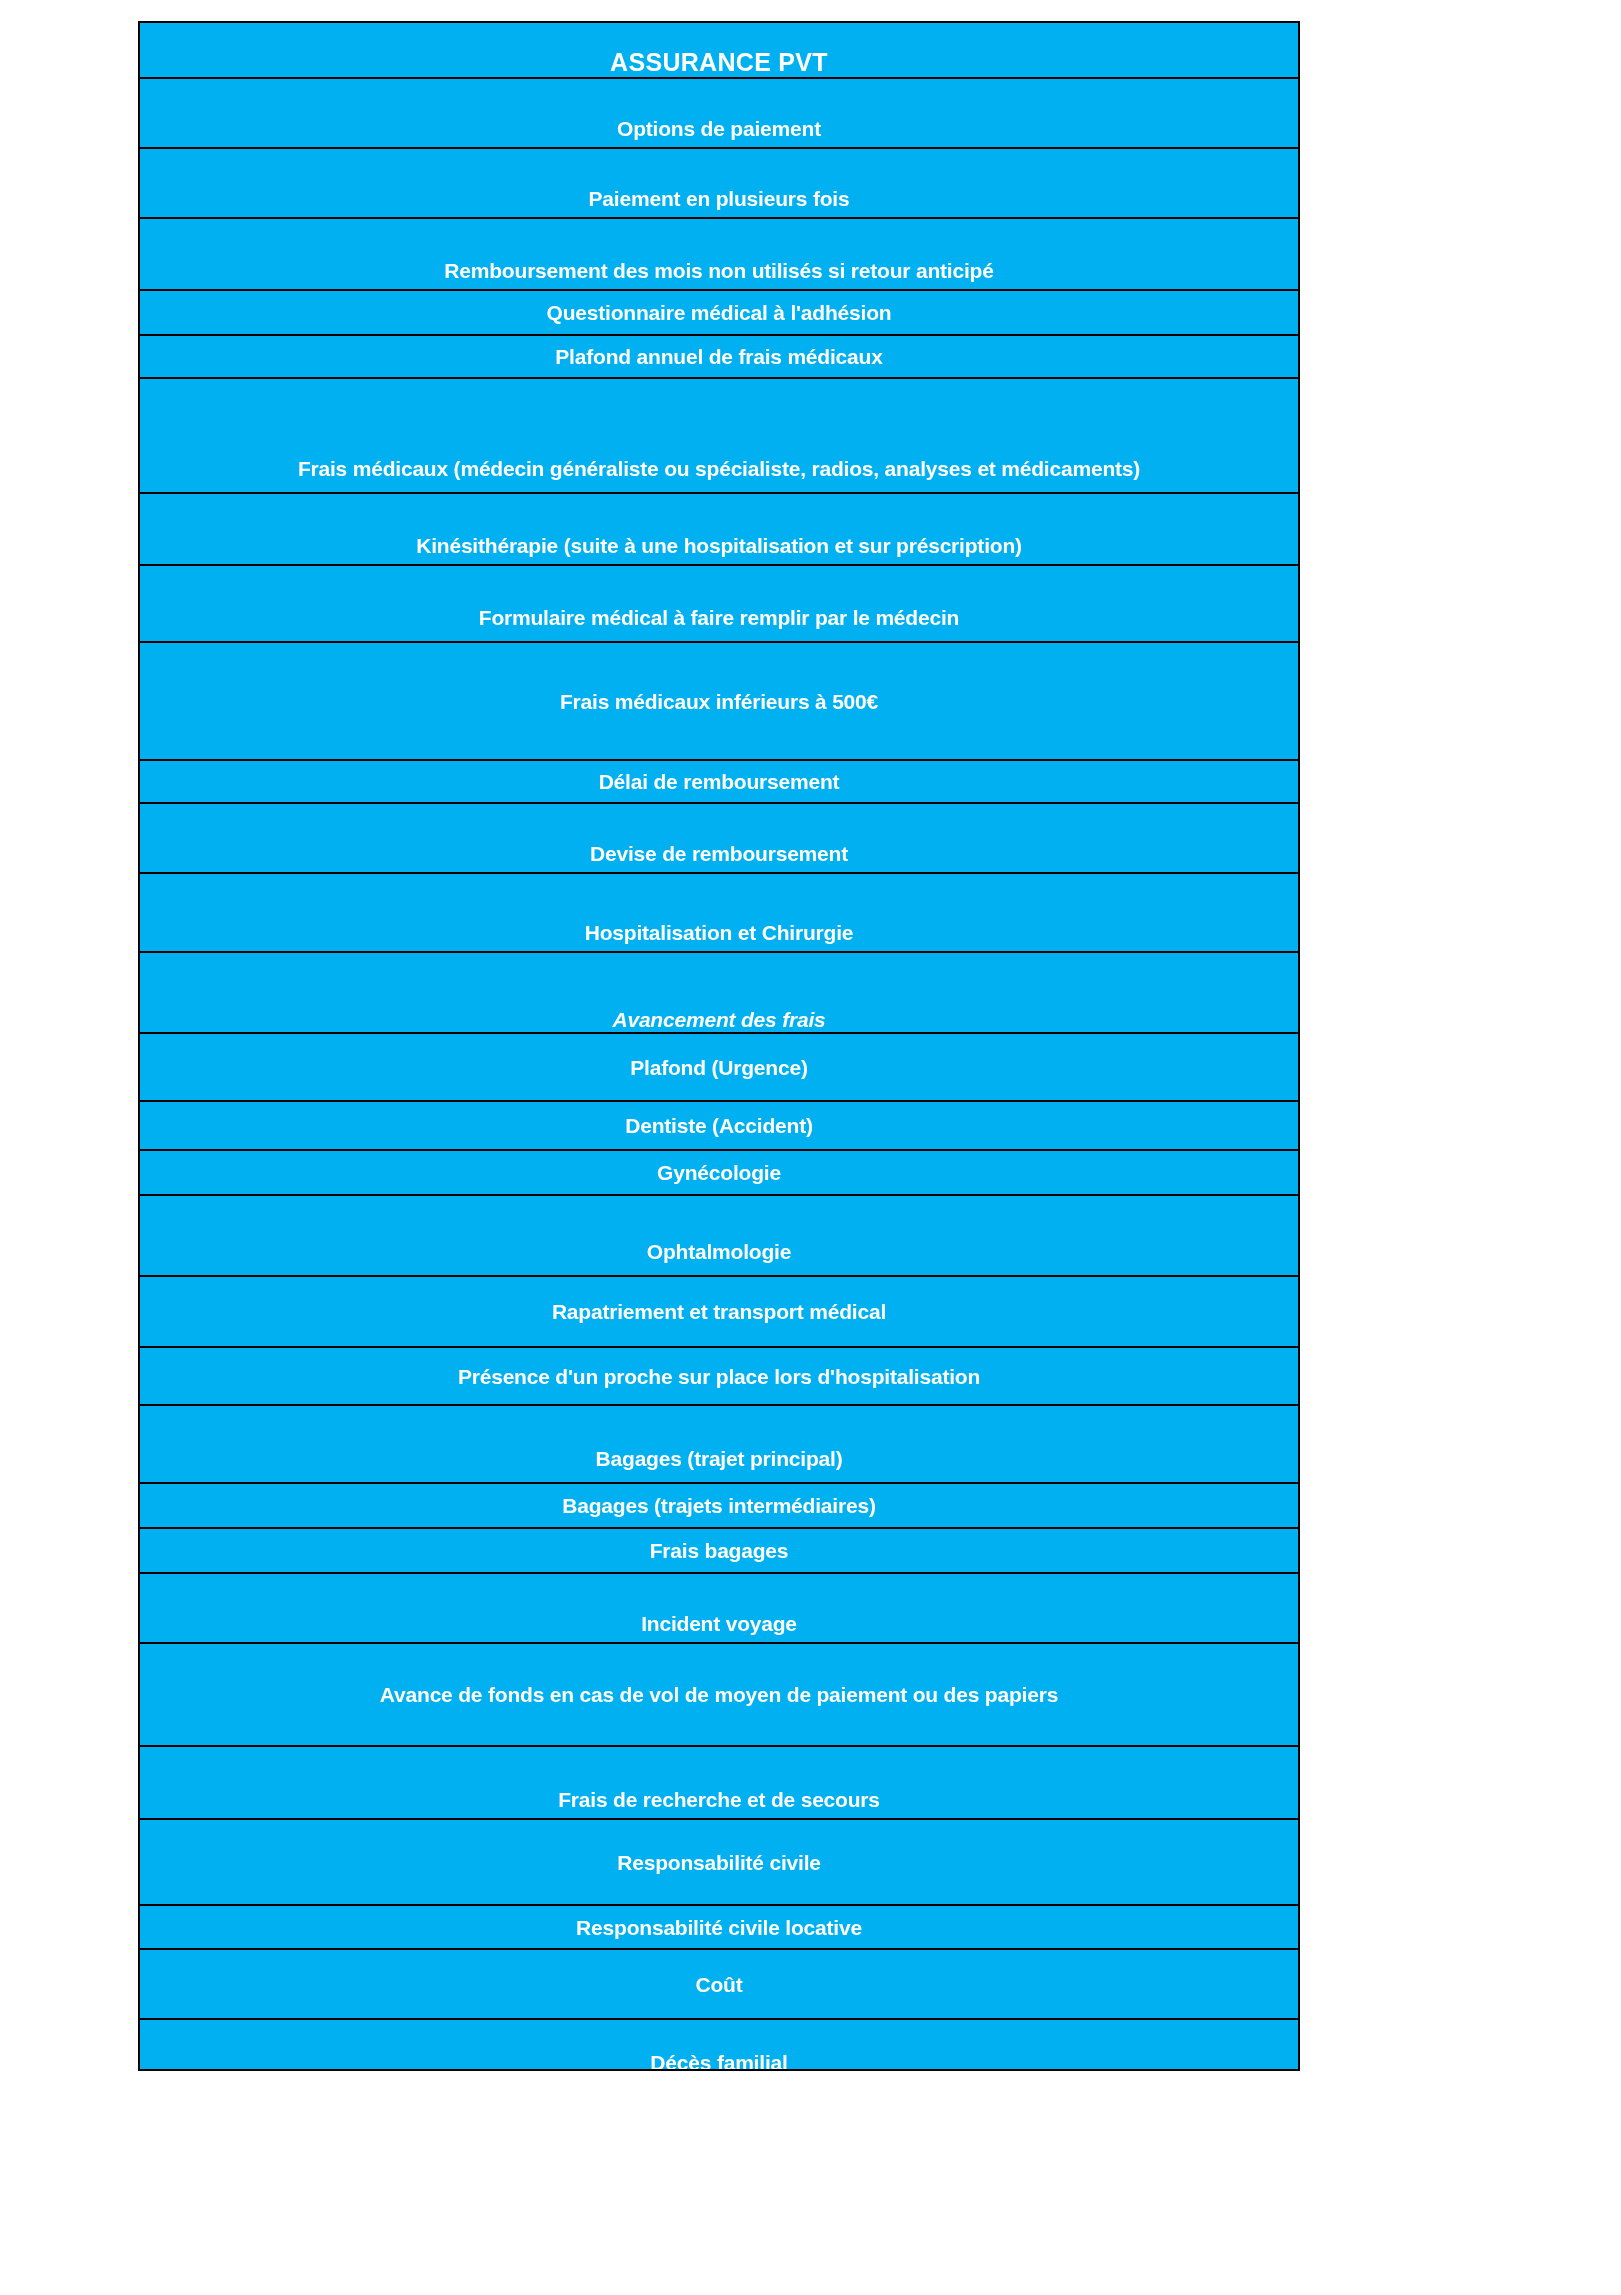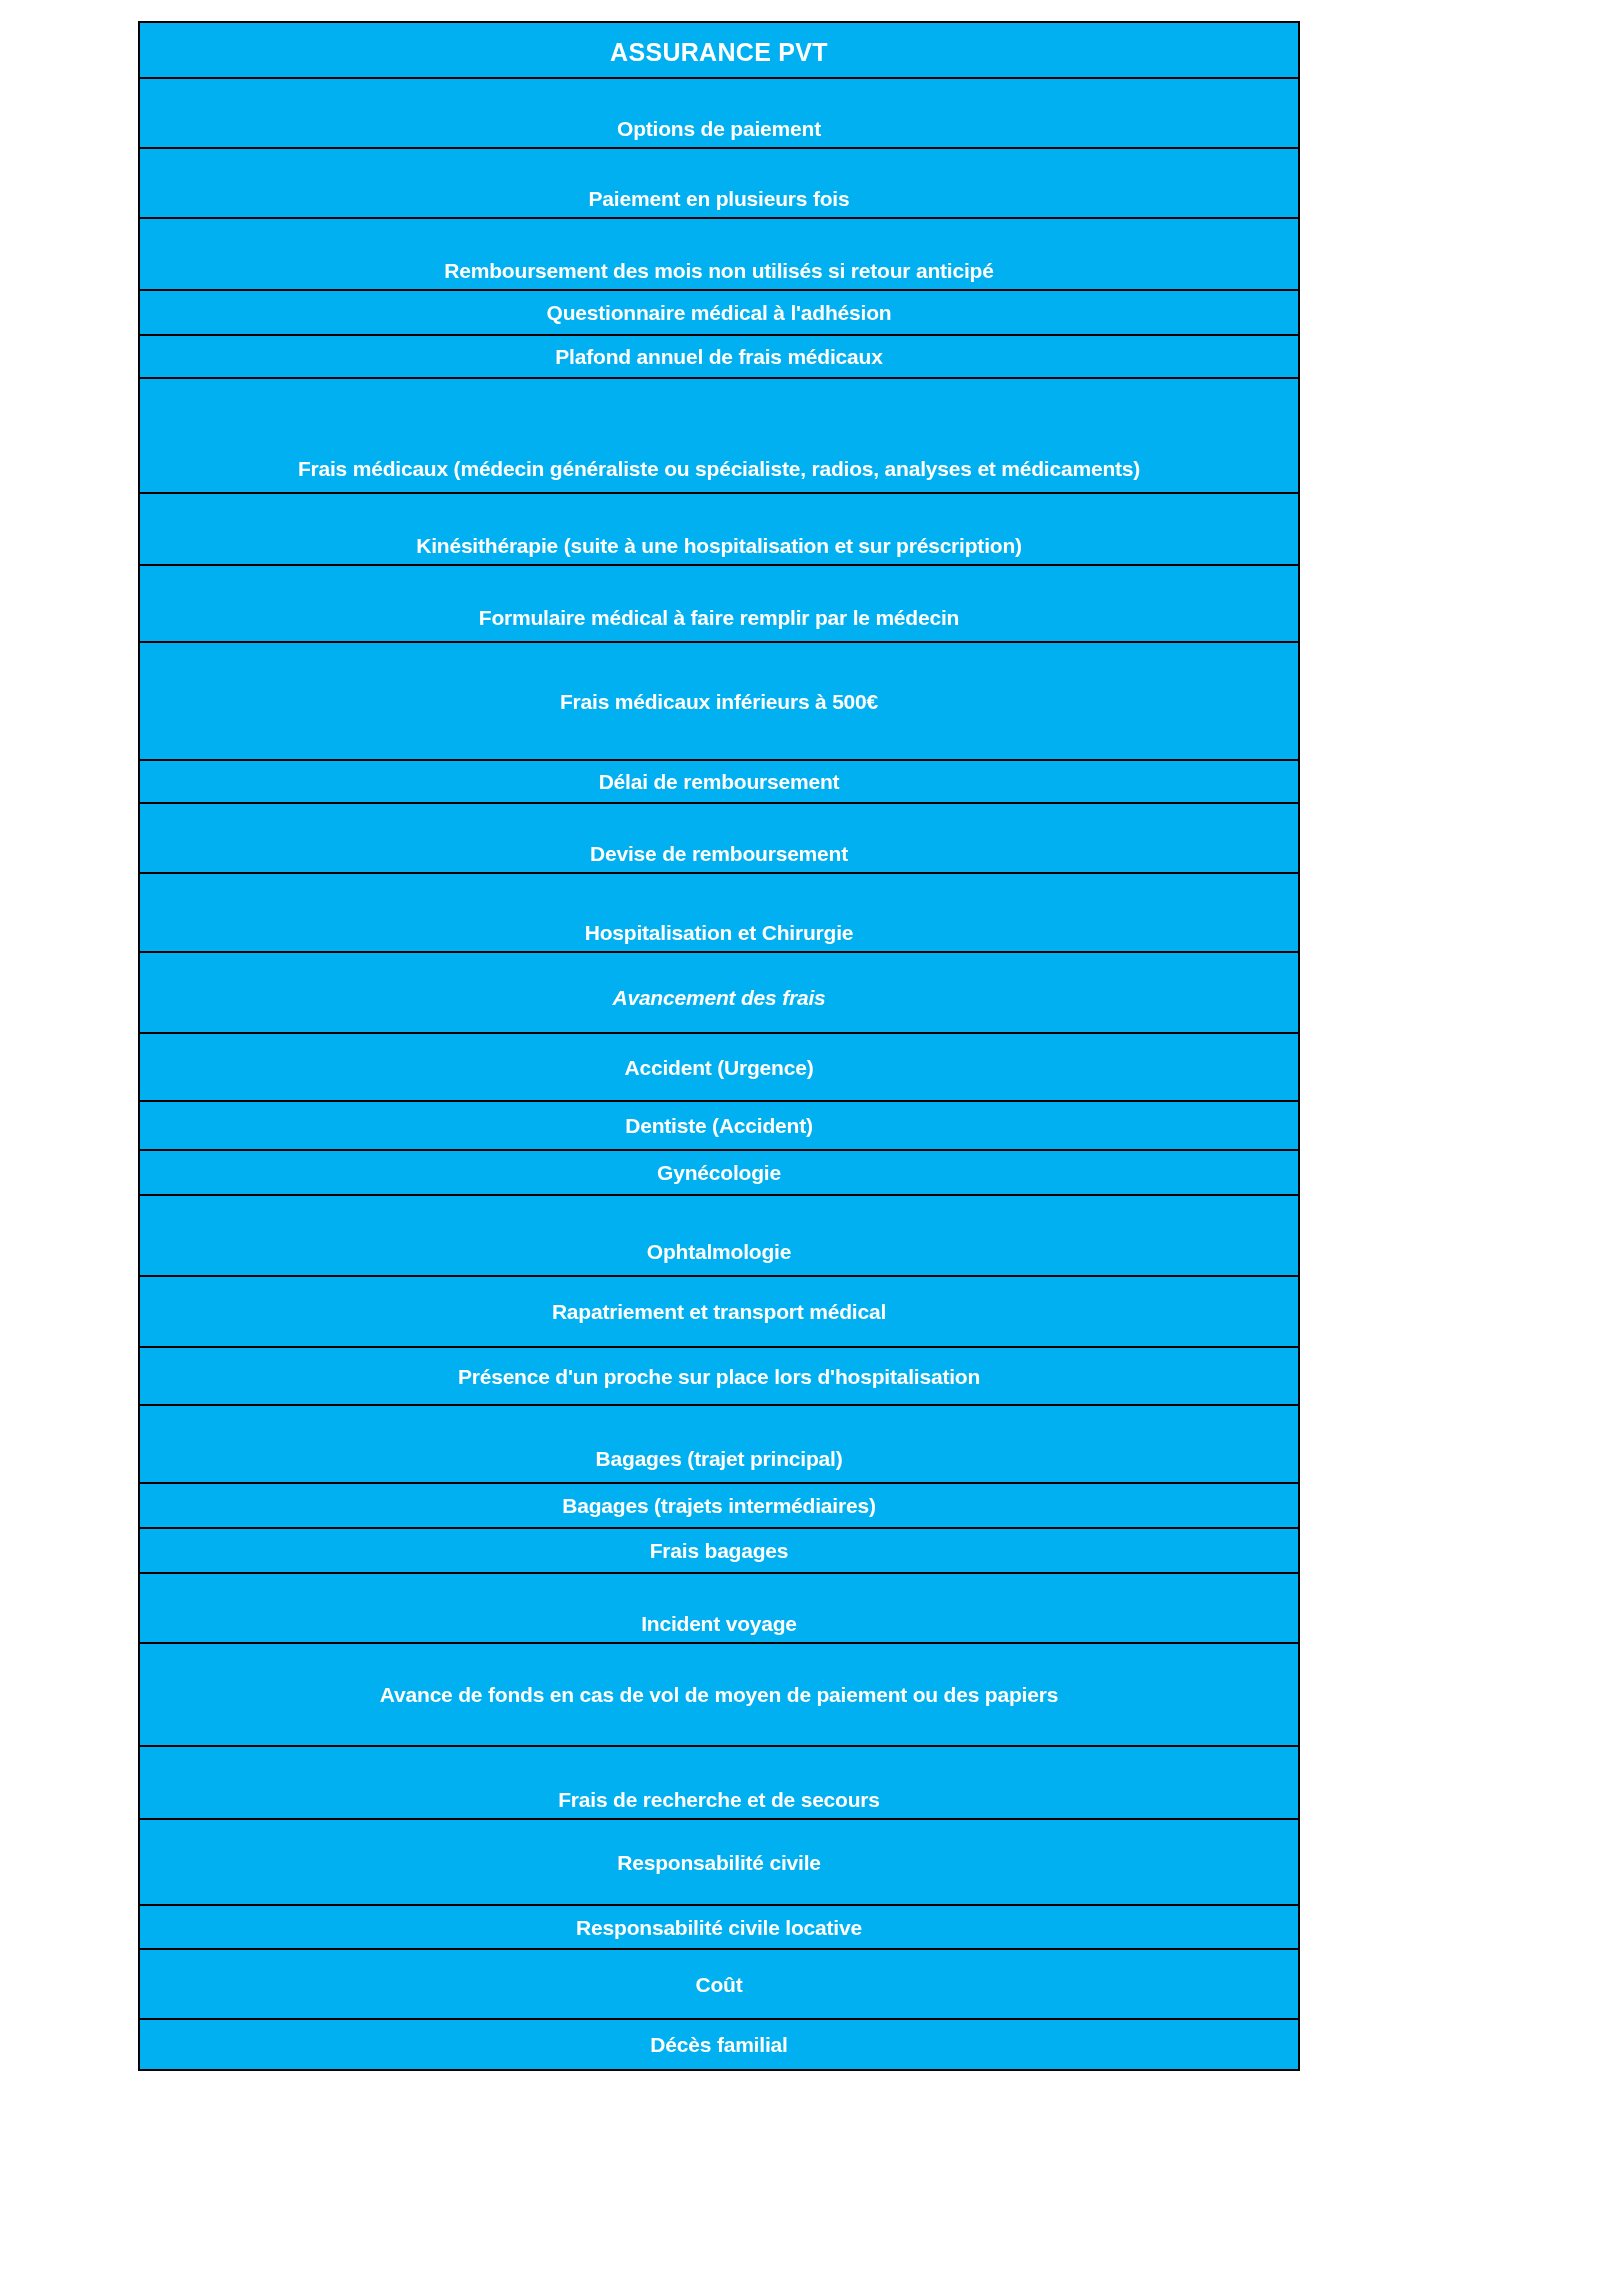--- a/index.html
+++ b/index.html
@@ -20,21 +20,21 @@
   }
   .row{
     box-sizing:border-box;
     border-bottom:2.8px solid var(--border,#000);
     background:var(--cell-bg,#00B0F0);
     display:flex;
     justify-content:center;
     padding:0 8.4px;
     overflow:hidden;
   }
-  .va-top{align-items:center;}
+  .va-top{align-items:flex-end;}
   .va-center{align-items:center;}
   .va-bottom{align-items:flex-end;}
   .cell-text{
     color:var(--text,#ffffff);
     font-weight:bold;
     font-size:21px;
     line-height:25px;
     letter-spacing:-0.2px;
     text-align:center;
     display:block;
@@ -99,21 +99,21 @@
   <div class="row va-bottom" style="height:70px">
       <span class="cell-text">Devise de remboursement</span>
     </div>
   <div class="row va-bottom" style="height:79px">
       <span class="cell-text">Hospitalisation et Chirurgie</span>
     </div>
   <div class="row va-top pt14" style="height:81px">
       <span class="cell-text">Avancement des frais</span>
     </div>
   <div class="row va-center" style="height:68px">
-      <span class="cell-text">Accident (Urgence)</span>
+      <span class="cell-text">Plafond (Urgence)</span>
     </div>
   <div class="row va-center" style="height:49px">
       <span class="cell-text">Dentiste (Accident)</span>
     </div>
   <div class="row va-center" style="height:45px">
       <span class="cell-text">Gynécologie</span>
     </div>
   <div class="row va-bottom pb14" style="height:81px">
       <span class="cell-text">Ophtalmologie</span>
     </div>

